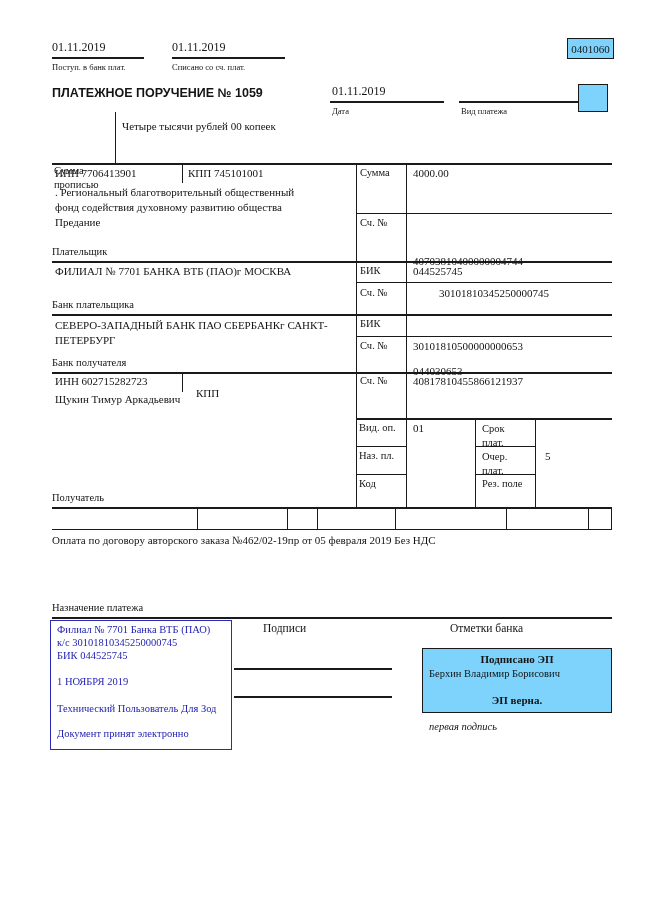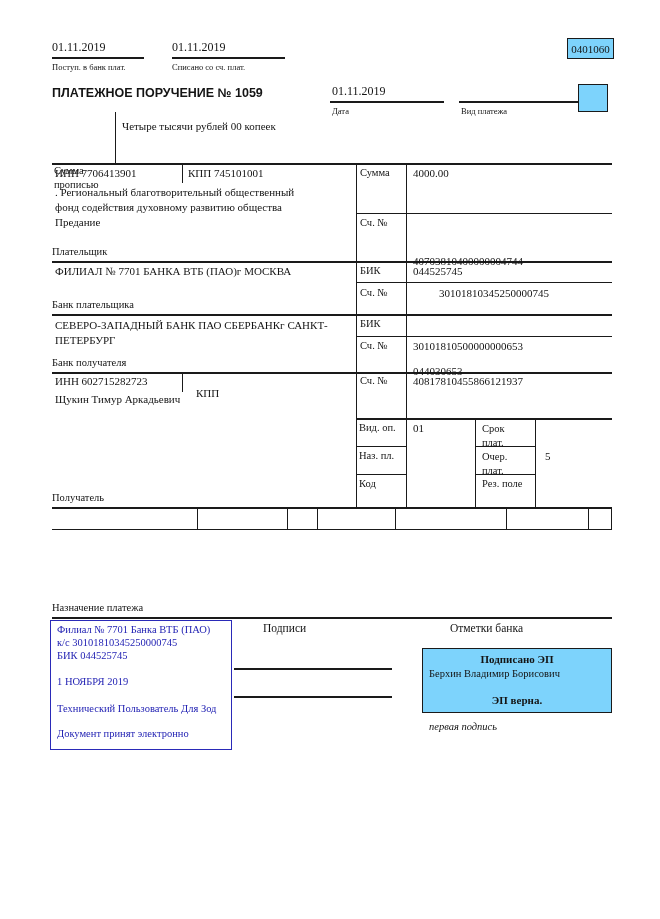--- a/index.html
+++ b/index.html
@@ -110,20 +110,21 @@
 
   <div class="hl" style="left:52px;top:529px;width:560px;"></div>
   <div class="vl" style="left:197px;top:507px;height:22px;"></div>
   <div class="vl" style="left:287px;top:507px;height:22px;"></div>
   <div class="vl" style="left:317px;top:507px;height:22px;"></div>
   <div class="vl" style="left:395px;top:507px;height:22px;"></div>
   <div class="vl" style="left:506px;top:507px;height:22px;"></div>
   <div class="vl" style="left:588px;top:507px;height:22px;"></div>
   <div class="vl" style="left:611px;top:507px;height:22px;"></div>
 
+  <div class="t" style="left:52px;top:534px;">Оплата по договору авторского заказа №462/02-19пр от 05 февраля 2019 Без НДС</div>
   <div class="t lb" style="left:52px;top:602px;">Назначение платежа</div>
   <div class="hl" style="left:52px;top:617px;width:560px;height:1.5px;"></div>
 
   <div class="bluebox" style="left:50px;top:620px;width:180px;height:128px;">
     <div class="t lb blue" style="left:6px;top:3px;">Филиал № 7701 Банка ВТБ (ПАО)</div>
     <div class="t lb blue" style="left:6px;top:16px;">к/с 30101810345250000745</div>
     <div class="t lb blue" style="left:6px;top:29px;">БИК 044525745</div>
     <div class="t lb blue" style="left:6px;top:55px;">1 НОЯБРЯ 2019</div>
     <div class="t lb blue wrap" style="left:6px;top:81px;width:165px;">Технический Пользователь Для Зод</div>
     <div class="t lb blue" style="left:6px;top:107px;">Документ принят электронно</div>

